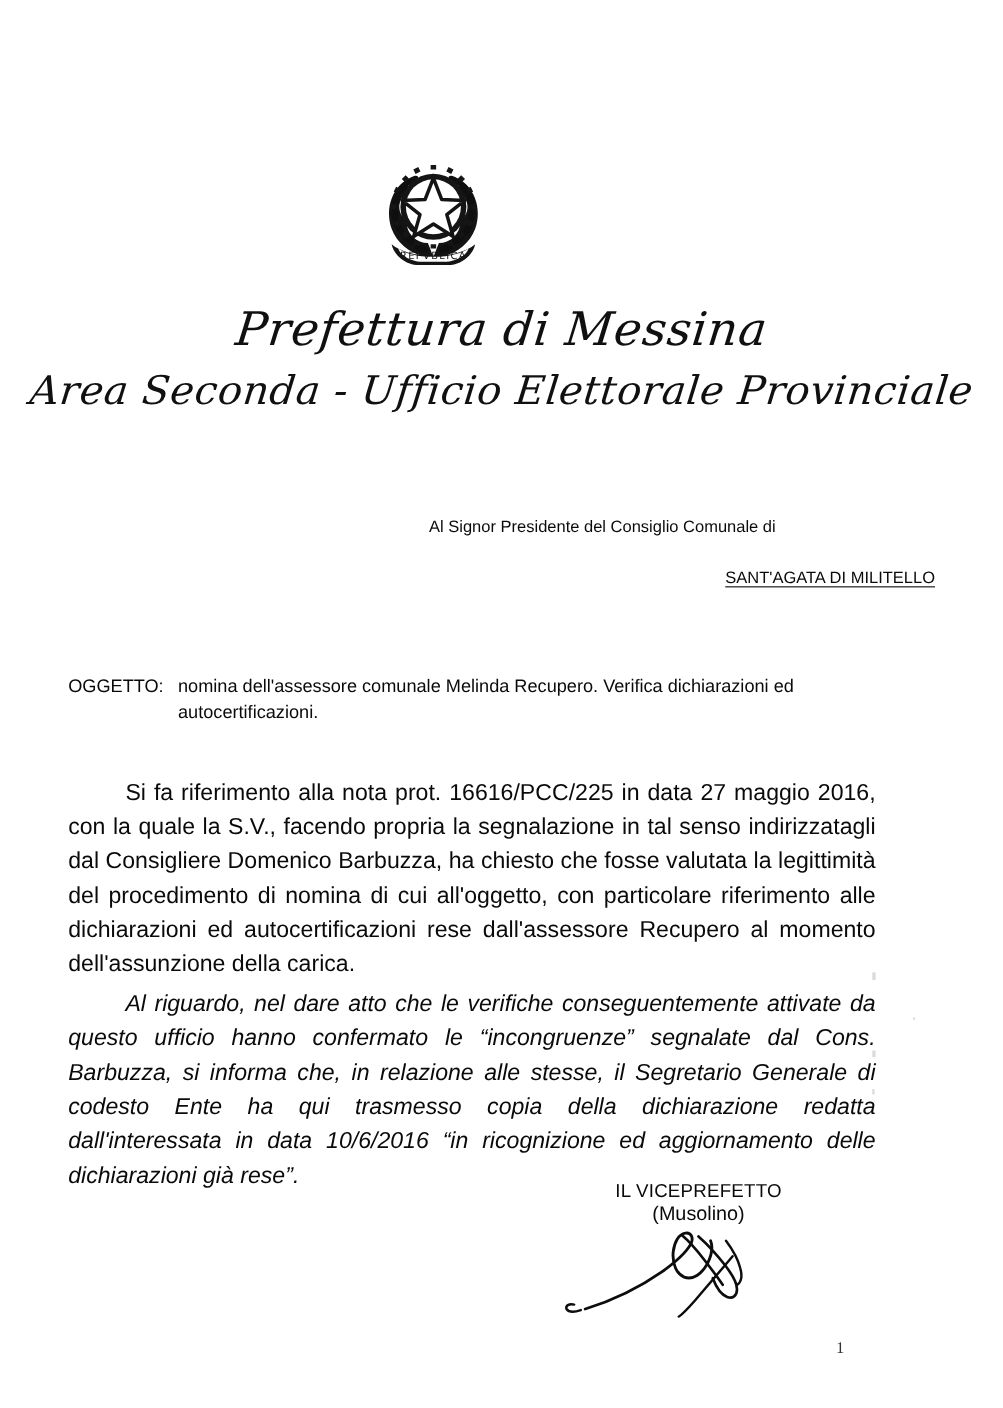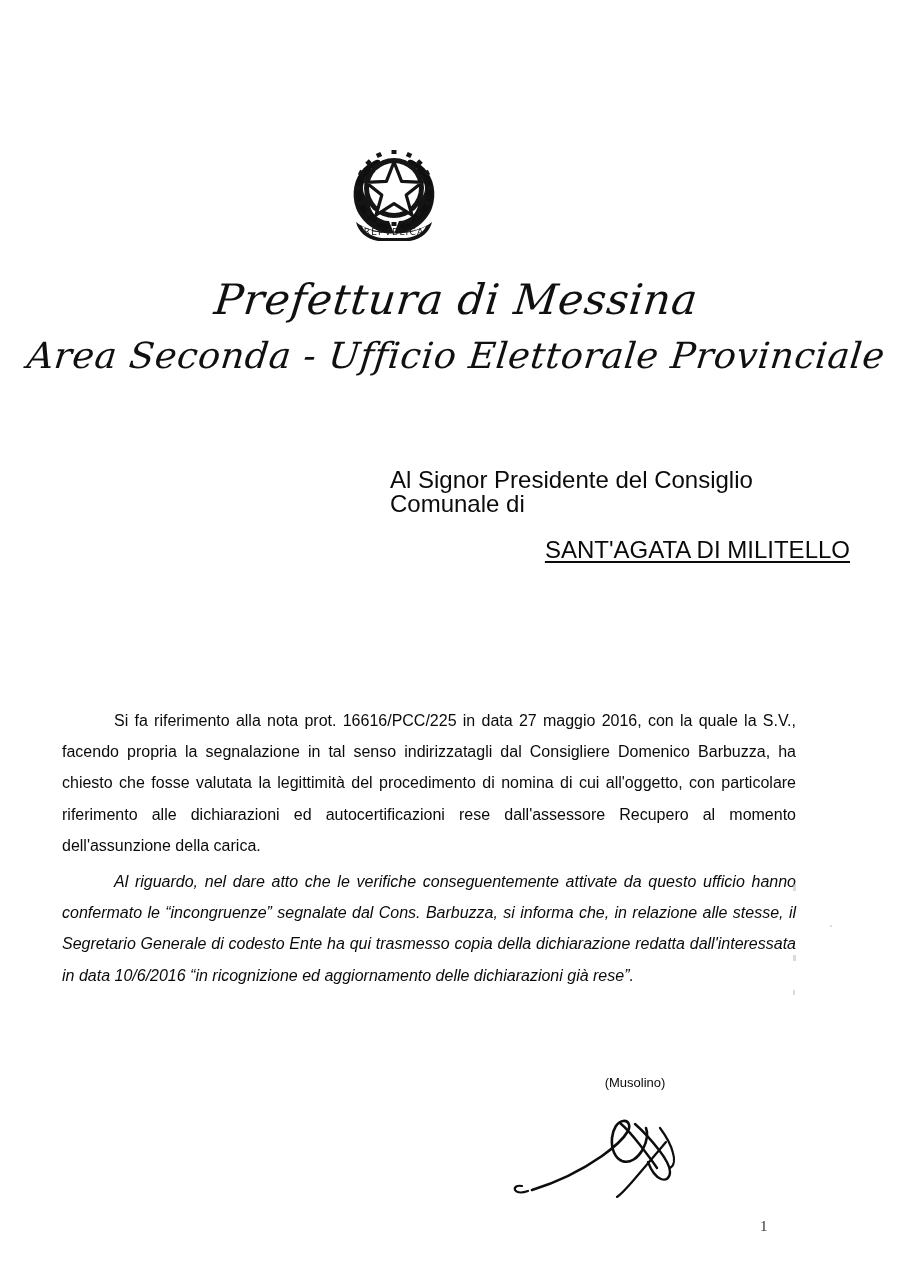--- a/index.html
+++ b/index.html
@@ -65,21 +65,21 @@
     margin-top: 8px;
     transform: scaleX(1.02) skewX(-6deg);
   }
 
   
   .addressee {
     position: absolute;
     top: 468px;
     left: 390px;
     width: 460px;
-    font-size: 24px;
+    font-size: 15px;
     line-height: 24px;
   }
   .addressee .line1 {
     text-align: left;
   }
   .addressee .line2 {
     margin-top: 22px;
     text-align: right;
     padding-left: 148px;
   }
@@ -106,21 +106,21 @@
   .subject-text {
     flex: 1 1 auto;
   }
 
   
   .body-text {
     position: absolute;
     top: 705px;
     left: 62px;
     width: 734px;
-    font-size: 16px;
+    font-size: 21px;
     line-height: 31.2px;
     text-align: justify;
     text-justify: inter-word;
   }
   .body-text p {
     margin: 0 0 2px 0;
     text-indent: 52px;
   }
   .body-text p + p {
     margin-top: 5px;
@@ -134,21 +134,21 @@
     left: 470px;
     width: 330px;
     text-align: center;
   }
   .sig-title {
     font-size: 17px;
     line-height: 21px;
     letter-spacing: 0.2px;
   }
   .sig-name {
-    font-size: 13px;
+    font-size: 18px;
     line-height: 21px;
   }
   .sig-scribble {
     position: absolute;
     top: 1098px;
     left: 470px;
     width: 330px;
     height: 100px;
     pointer-events: none;
   }
@@ -234,27 +234,32 @@
     <div class="calligraphy calli-2">Area Seconda - Ufficio Elettorale Provinciale</div>
   </div>
 
   <div class="addressee">
     <div class="line1">Al Signor Presidente del Consiglio Comunale di</div>
     <div class="line2">
       <span>SANT'AGATA DI MILITELLO</span>
     </div>
   </div>
 
+  <div class="subject">
+    <div class="subject-label">OGGETTO:</div>
+    <div class="subject-text">nomina dell'assessore comunale Melinda Recupero. Verifica dichiarazioni ed autocertificazioni.</div>
+  </div>
 
   <div class="body-text">
     <p>Si fa riferimento alla nota prot. 16616/PCC/225 in data 27 maggio 2016, con la quale la S.V., facendo propria la segnalazione in tal senso indirizzatagli dal Consigliere Domenico Barbuzza, ha chiesto che fosse valutata la legittimità del procedimento di nomina di cui all'oggetto, con particolare riferimento alle dichiarazioni ed autocertificazioni rese dall'assessore Recupero al momento dell'assunzione della carica.</p>
     <p>Al riguardo, nel dare atto che le verifiche conseguentemente attivate da questo ufficio hanno confermato le “incongruenze” segnalate dal Cons. Barbuzza, si informa che, in relazione alle stesse, il Segretario Generale di codesto Ente ha qui trasmesso copia della dichiarazione redatta dall'interessata in data 10/6/2016 “in ricognizione ed aggiornamento delle dichiarazioni già rese”.</p>
   </div>
 
   <div class="signature-block">
+    <div class="sig-title">IL VICEPREFETTO</div>
     <div class="sig-name">(Musolino)</div>
   </div>
 
   <div class="sig-scribble">
     <svg viewBox="0 0 330 100" aria-hidden="true">
       <g fill="none" stroke="#0d0d0d" stroke-linecap="round" stroke-linejoin="round">
         <path d="M62 92 C88 84 112 72 132 58 C146 48 154 40 158 33 C161 27 158 22 153 23 C147 24 143 31 142 40 C141 51 145 60 152 63 C160 66 168 60 173 51 C177 43 178 35 176 30" stroke-width="2.6"></path>
         <path d="M150 25 C156 30 163 38 170 47 C177 56 183 64 187 70" stroke-width="2.4"></path>
         <path d="M165 26 C173 33 182 43 189 52 C196 61 200 68 200 74 C200 80 196 83 191 81 C186 79 181 72 178 64" stroke-width="2.4"></path>
         <path d="M190 30 C196 38 201 47 203 55 C205 62 204 68 200 70" stroke-width="2.2"></path>

